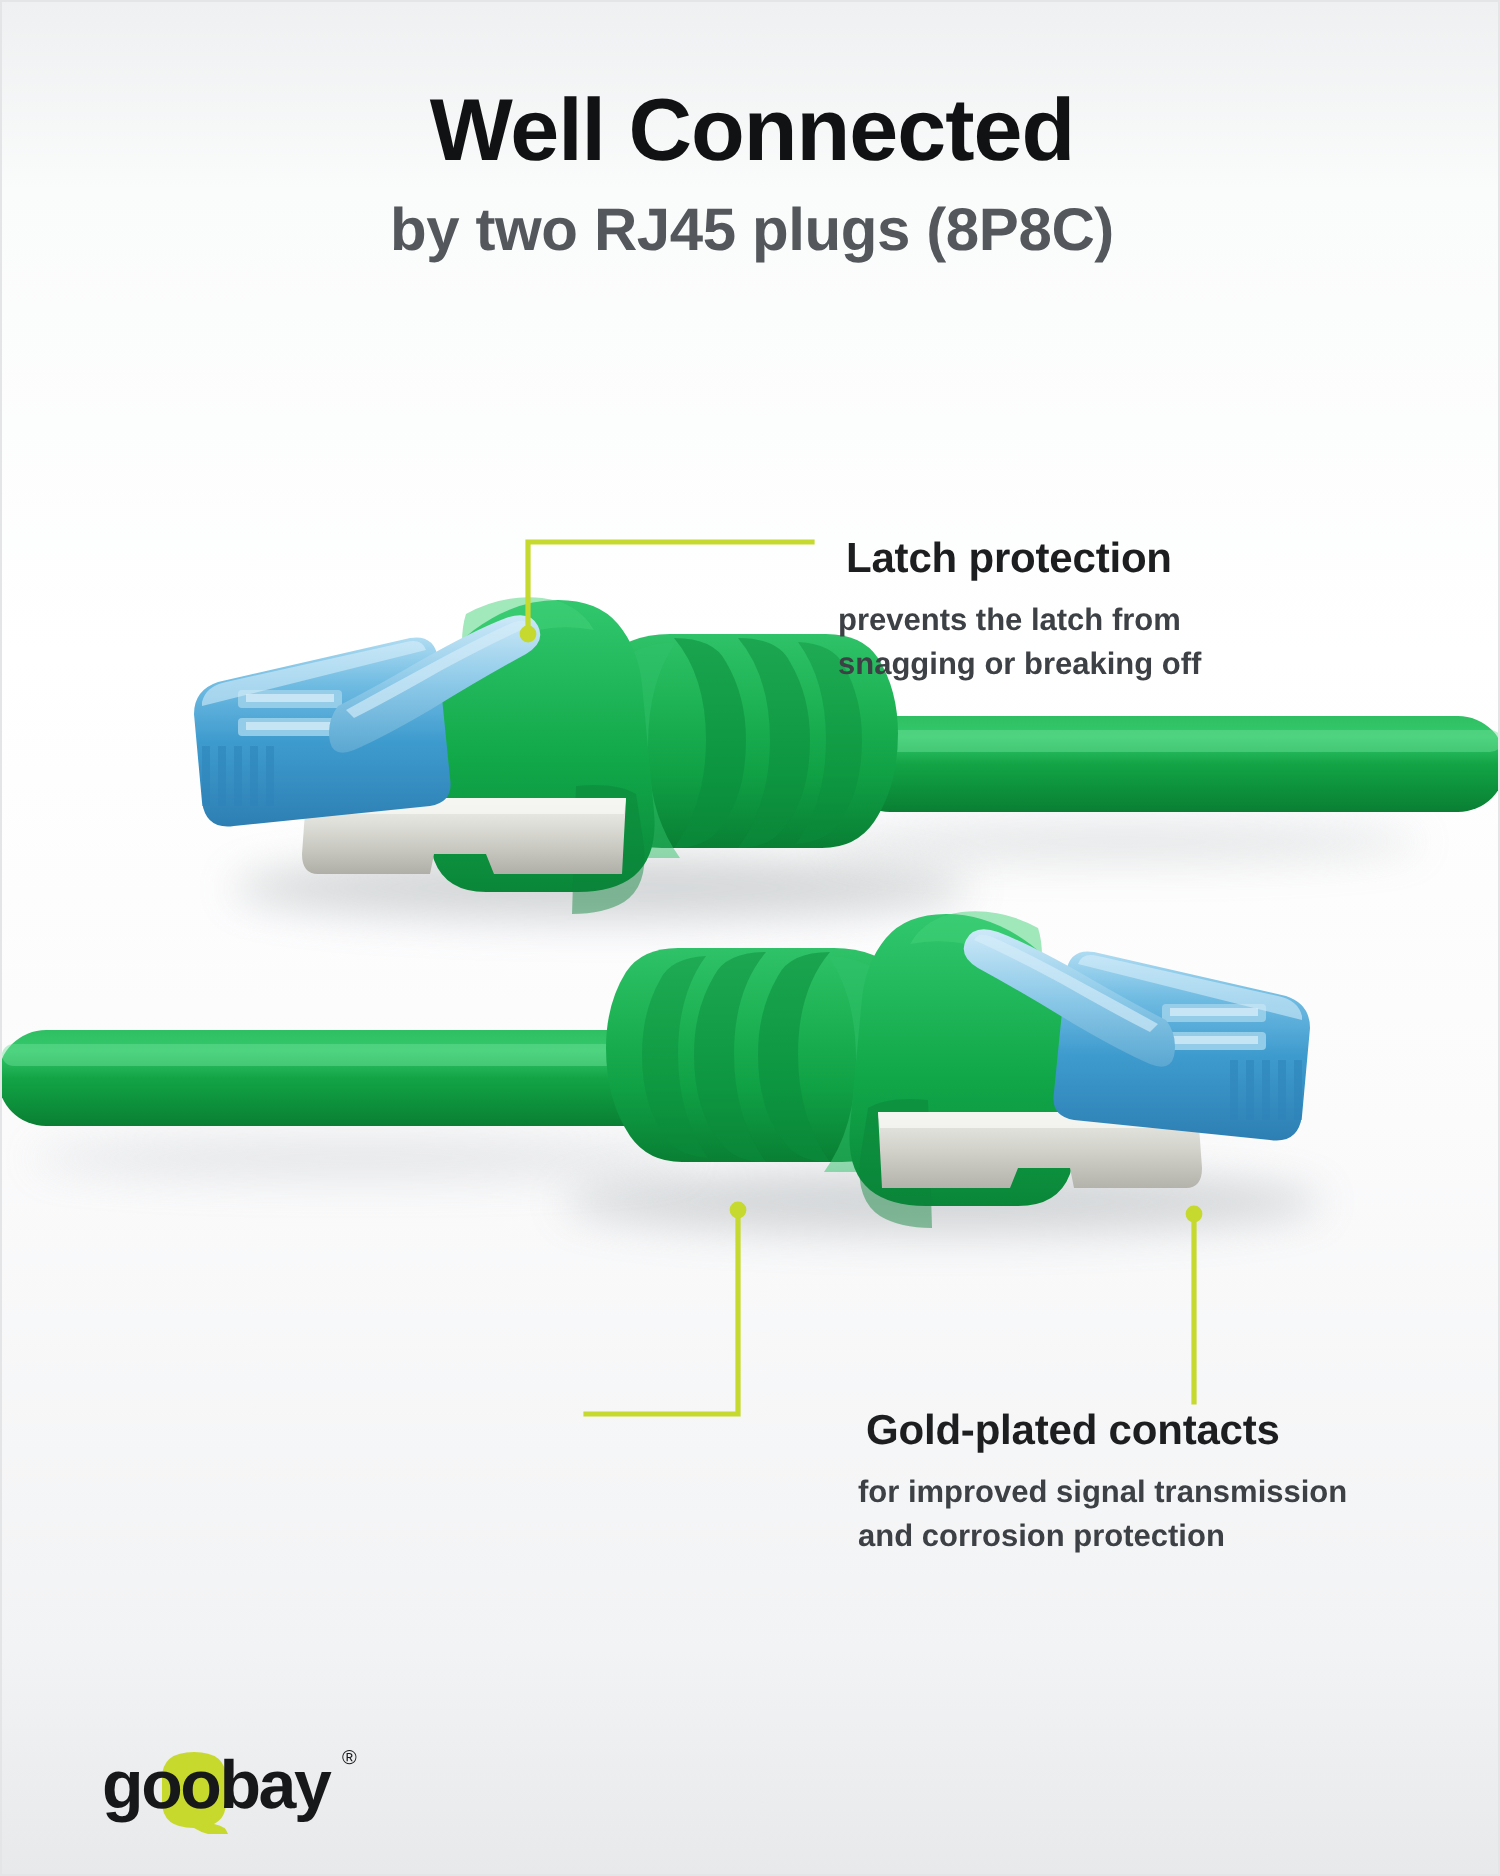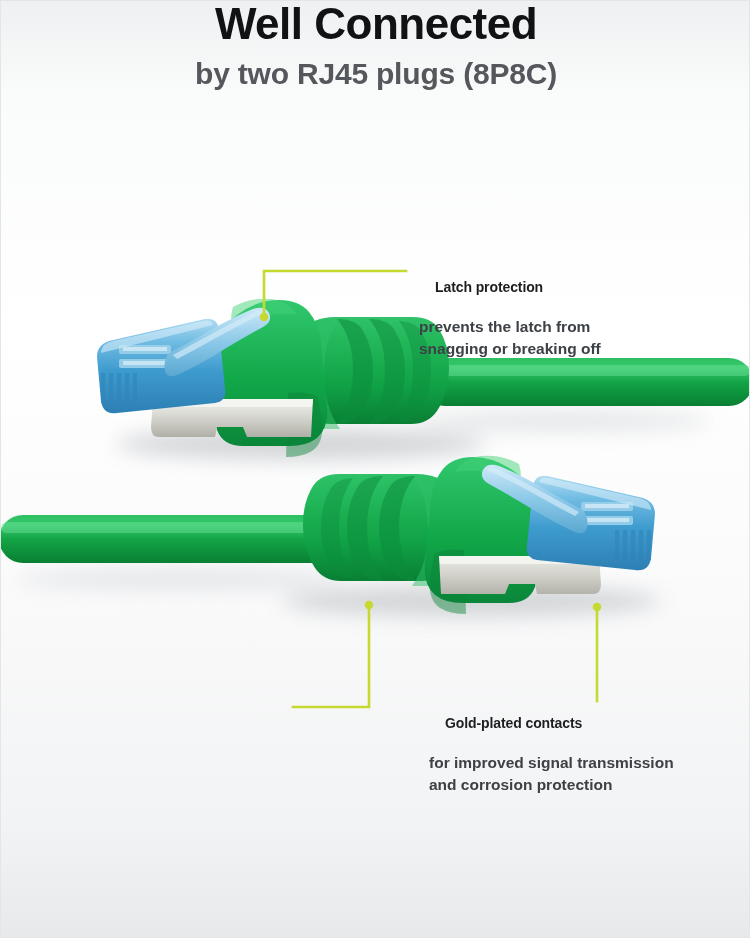--- a/index.html
+++ b/index.html
@@ -25,20 +25,21 @@
 
   
   .header {
     position: absolute;
     top: 0; left: 0;
     width: 750px;
     text-align: center;
   }
   .title {
     margin: 0;
+    padding-top: 42px;
     font-size: 44px;
     font-weight: bold;
     letter-spacing: -0.5px;
     color: #111213;
     line-height: 1.05;
   }
   .subtitle {
     margin: 0;
     padding-top: 10px;
     font-size: 30px;
@@ -55,22 +56,22 @@
     width: 750px;
     height: 938px;
     pointer-events: none;
   }
 
   
   .callout {
     position: absolute;
   }
   .callout-title {
-    margin: 16px;
-    font-size: 14px;
+    margin: 4px;
+    font-size: 21px;
     font-weight: bold;
     color: #1c1e20;
     letter-spacing: -0.1px;
     line-height: 1.25;
   }
   .callout-body {
     margin: 0;
     padding-top: 3px;
     font-size: 15.5px;
     font-weight: bold;
@@ -299,14 +300,22 @@
 snagging or breaking off</p>
   </div>
 
 
   <div class="callout" id="callout-gold">
     <p class="callout-title">Gold-plated contacts</p>
     <p class="callout-body">for improved signal transmission
 and corrosion protection</p>
   </div>
 
+  <div class="logo">
+    <svg width="180" height="48" viewBox="0 0 180 48">
+
+      <path d="M30 20 q0 -13 16 -13 q16 0 16 13 v12 q0 8 -6 11 q6 1 7 5 q-9 2 -17 -3 q-16 0 -16 -13 z" fill="#C8D92E"></path>
+    </svg>
+    <span class="logo-text">goobay</span>
+    <span class="logo-reg">®</span>
+  </div>
 
 </div>
 
 </body></html>

